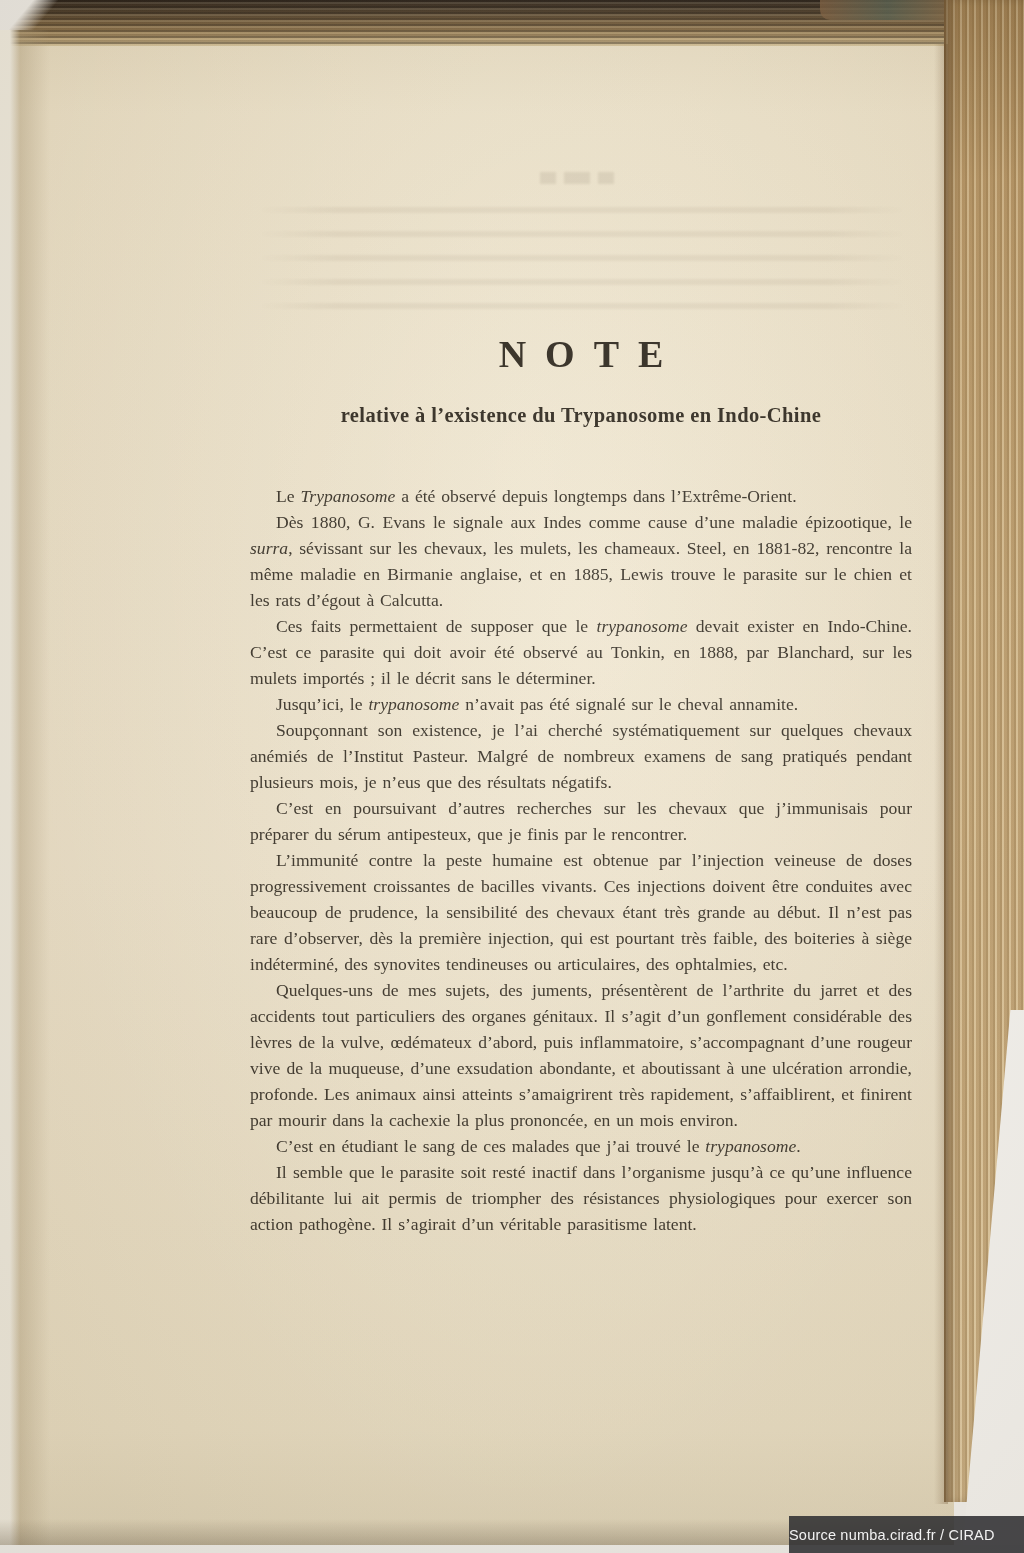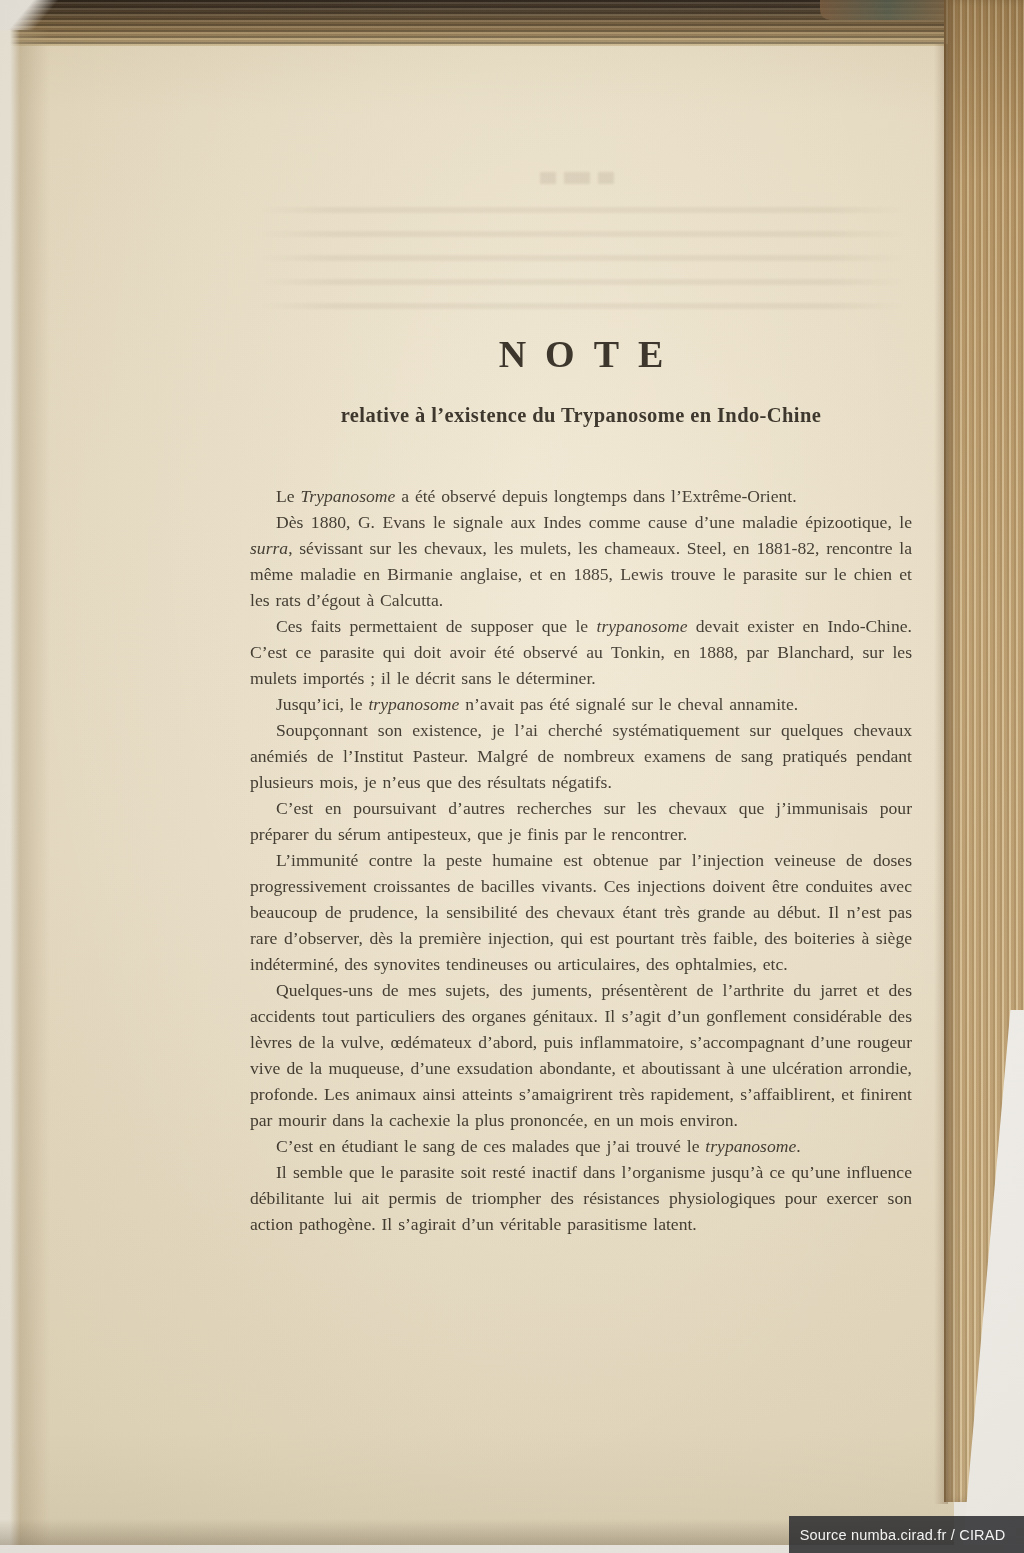--- a/index.html
+++ b/index.html
@@ -89,21 +89,21 @@
   .body-text p{
     margin:0;font-size:17.6px;line-height:26px;text-align:justify;
     text-indent:26px;word-spacing:1.5px;color:#342e24;
   }
   .body-text em{font-style:italic;}
 
   
   .source-bar{
     position:absolute;right:0;bottom:0;width:235px;height:37px;
     background:rgba(48,48,50,0.88);
-    display:flex;align-items:center;justify-content:center;
+    display:flex;align-items:center;justify-content:flex-start;
     padding-right:8px;box-sizing:border-box;
   }
   .source-bar span{
     color:#f2f2f2;font-family:"Liberation Sans", sans-serif;font-size:14.5px;letter-spacing:0.2px;
   }
 </style>
 </head>
 <body>
 
 <div class="stage">

